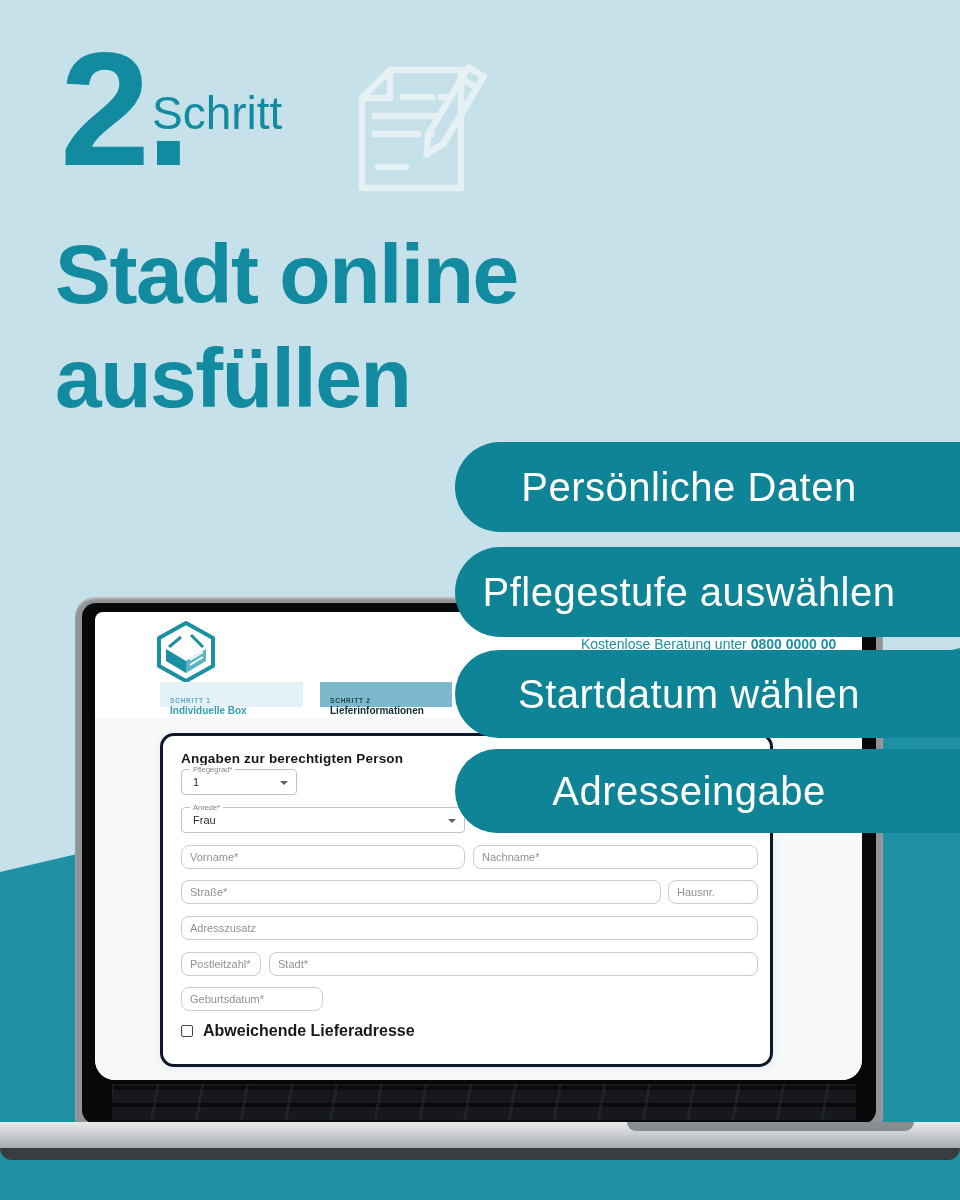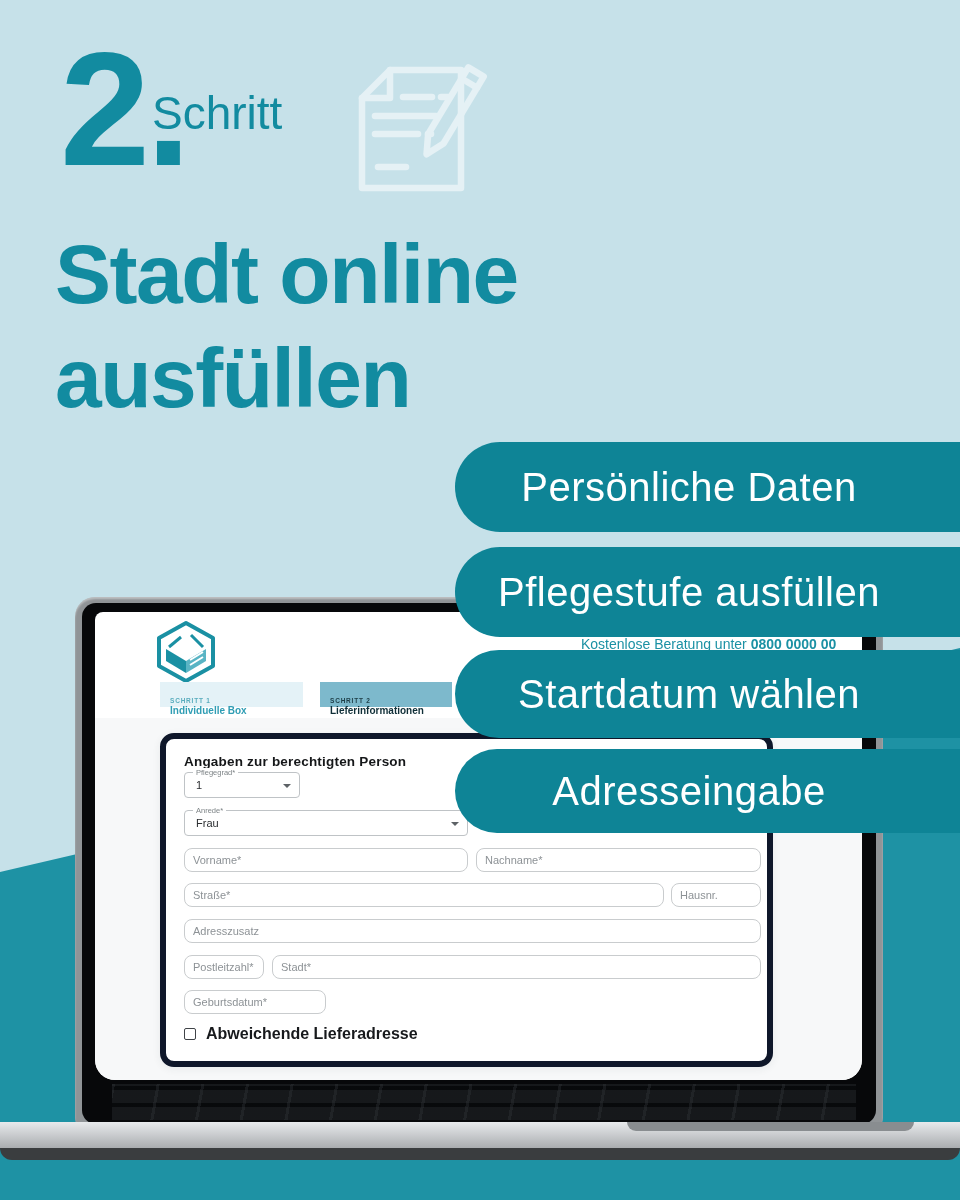--- a/index.html
+++ b/index.html
@@ -48,21 +48,21 @@
   .stepper{position:absolute;left:0;top:70px;width:100%;height:25px;}
   .step-bar{position:absolute;height:25px;padding:15px 0 0 10px;}
   .step-bar .eyebrow{font-size:6.5px;font-weight:700;letter-spacing:.8px;text-transform:uppercase;}
   .step-bar .name{font-size:10px;font-weight:700;margin-top:1px;}
   .step-1{left:65px;width:143px;background:var(--step1_bar);}
   .step-1 .eyebrow{color:#58acbd;} .step-1 .name{color:#2f9db4;}
   .step-2{left:225px;width:132px;background:var(--step2_bar);}
   .step-2 .eyebrow{color:#1d3d46;} .step-2 .name{color:#102f38;}
   .page{position:absolute;left:0;top:106px;width:100%;height:362px;background:#f7f8f9;border-radius:0 0 20px 20px;}
   .card{position:absolute;left:65px;top:15px;width:613px;height:334px;background:#ffffff;border-radius:14px;
-    box-shadow:0 2px 8px rgba(40,50,60,.07);border:6px solid #0f172a;}
+    box-shadow:0 2px 8px rgba(40,50,60,.07);border:3px solid #0f172a;}
   .form-heading{position:absolute;left:18px;top:15px;font-size:13.5px;font-weight:700;letter-spacing:.2px;color:#151719;}
 
   .select{position:absolute;height:26px;border:1px solid #bfc3c6;border-radius:4px;background:#fff;}
   .select .flabel{position:absolute;left:8px;top:-5px;background:#fff;padding:0 3px;font-size:7.5px;color:#7e8487;}
   .select .value{position:absolute;left:11px;top:0;line-height:25px;font-size:11px;color:#2a2d30;}
   .chev{position:absolute;right:8px;top:11px;width:0;height:0;border-left:4px solid transparent;
     border-right:4px solid transparent;border-top:4.5px solid #5d6266;}
   .sel-pflegegrad{left:18px;top:33px;width:116px;}
   .sel-anrede{left:18px;top:71px;width:284px;}
 
@@ -184,21 +184,21 @@
           <span class="checkbox-label">Abweichende Lieferadresse</span>
         </div>
       </div>
     </div>
   </div>
 
   <div class="pill pill-1">
     <span>Persönliche Daten</span>
   </div>
   <div class="pill pill-2">
-    <span>Pflegestufe ausfüllen</span>
+    <span>Pflegestufe auswählen</span>
   </div>
   <div class="pill pill-3">
     <span>Startdatum wählen</span>
   </div>
   <div class="pill pill-4">
     <span>Adresseingabe</span>
   </div>
 </div>
 
 </body></html>

